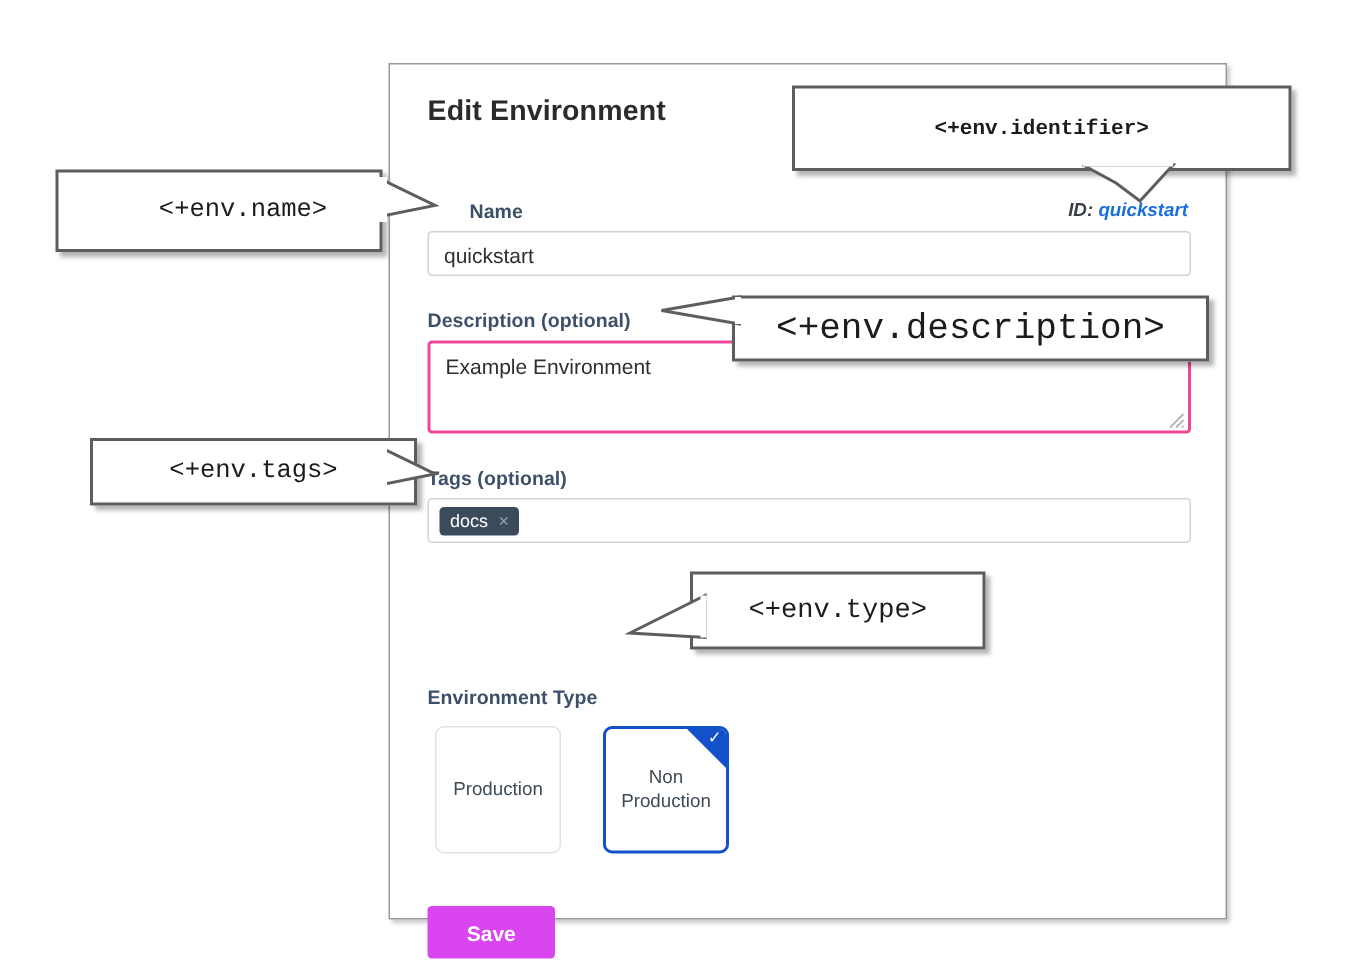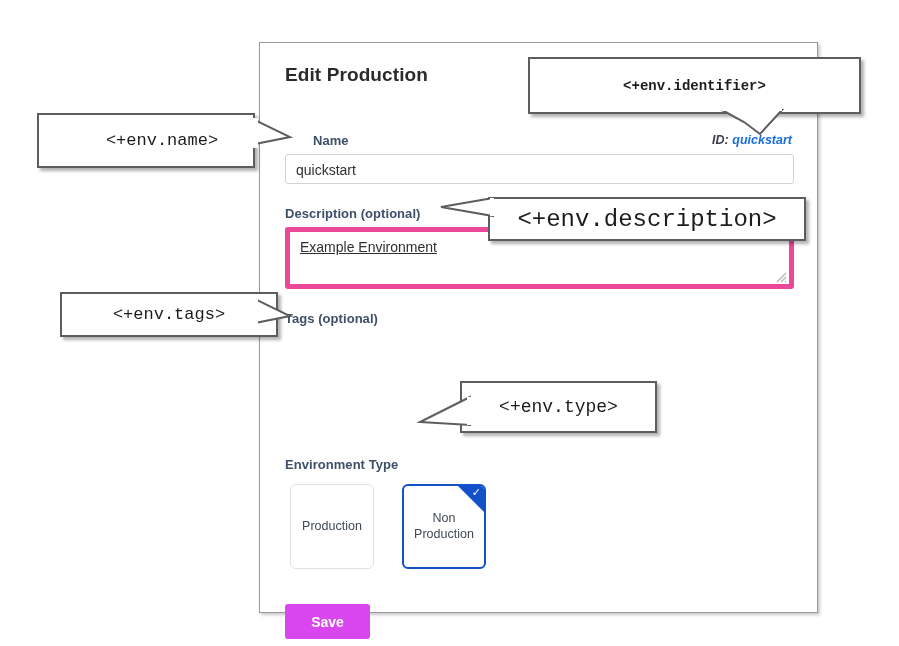--- a/index.html
+++ b/index.html
@@ -83,27 +83,26 @@
     font-weight: bold;
   }
 
   #desc-area {
     position: absolute;
     left: 25px;
     top: 184px;
     width: 509px;
     height: 62px;
     box-sizing: border-box;
-    border: 5px solid #ec4899;
+    border: 2px solid #ec4899;
     border-radius: 3px;
     background: #ffffff;
     font-size: 14px;
     color: #2f2f2f;
     padding: 7px 10px;
-    text-decoration: underline;
   }
   #desc-grip {
     position: absolute;
     right: 2px;
     bottom: 1px;
     width: 13px;
     height: 13px;
     pointer-events: none;
   }
 
@@ -225,21 +224,21 @@
   #callout-tags      { left: 37px;  top: 292px; width: 218px; height: 45px; margin-left: 23px; }
   #callout-identifier{ left: 528px; top: 57px;  width: 333px; height: 57px; font-size: 14px; font-weight: bold;}
   #callout-description{left: 488px; top: 197px; width: 318px; height: 44px; font-size: 24px;}
   #callout-type      { left: 460px; top: 381px; width: 197px; height: 52px; font-size: 18px;}
 </style>
 </head>
 <body>
 
 <div id="panel">
 
-  <div id="panel-title">Edit Production</div>
+  <div id="panel-title">Edit Environment</div>
 
   <div class="field-label" style="left:25px; top:90px;margin-left:28px;">Name</div>
 
   <div id="id-row">
     <span>ID:</span>
     <span id="id-value">quickstart</span>
   </div>
 
   <div id="name-input" class="text-input" title="">quickstart</div>
 
@@ -249,20 +248,26 @@
     <span>Example Environment</span>
     <svg id="desc-grip" viewBox="0 0 13 13">
       <line x1="12" y1="3" x2="3" y2="12" stroke="#b4b4b4" stroke-width="1.2"></line>
       <line x1="12" y1="7" x2="7" y2="12" stroke="#b4b4b4" stroke-width="1.2"></line>
       <line x1="12" y1="11" x2="11" y2="12" stroke="#b4b4b4" stroke-width="1.2"></line>
     </svg>
   </div>
 
   <div class="field-label" style="left:25px; top:268px;">Tags (optional)</div>
 
+  <div id="tags-box">
+    <span class="tag-chip">
+      <span>docs</span>
+      <span class="tag-x">×</span>
+    </span>
+  </div>
 
   <div class="field-label" style="left:25px; top:414px;">Environment Type</div>
 
   <div id="card-production" class="type-card">
     <span>Production</span>
   </div>
 
   <div id="card-nonproduction" class="type-card">
     <span>
       <span>Non</span><br>

